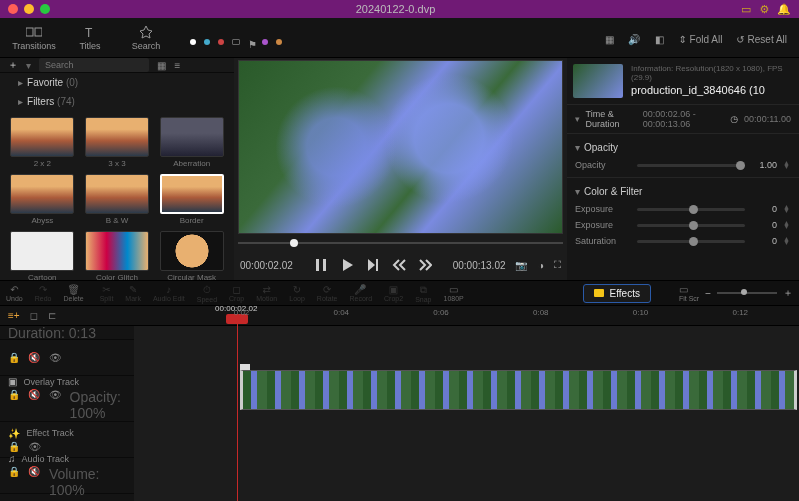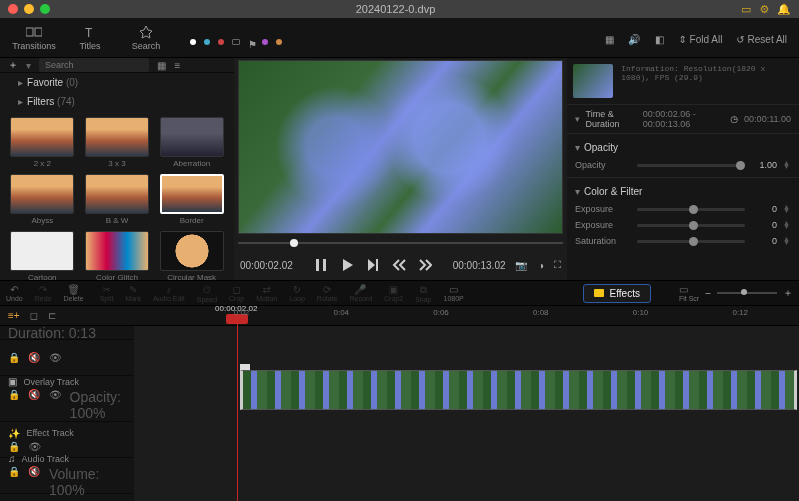--- a/index.html
+++ b/index.html
@@ -1,17 +1,17 @@
 <!DOCTYPE html>
 <html><head>
 <meta charset="utf-8">
 <style>
   * { margin: 0; padding: 0; box-sizing: border-box; font-family: -apple-system, BlinkMacSystemFont, "Segoe UI", sans-serif; }
   body { background: #1a1a1a; color: #aaa; font-size: 10px; width: 799px; height: 501px; overflow: hidden; position: relative; }
-  .titlebar { height: 18px; display: flex; align-items: center; padding: 0 8px; background: #404040; }
+  .titlebar { height: 18px; display: flex; align-items: center; padding: 0 8px; background: #701a75; }
   .traffic { display: flex; gap: 6px; }
   .traffic span { width: 10px; height: 10px; border-radius: 50%; }
   .tl-red { background: #ff5f57; } .tl-yel { background: #febc2e; } .tl-grn { background: #28c840; }
   .titlebar .title { flex: 1; text-align: center; color: #bbb; font-size: 11px; }
   .titlebar .right-ic { display: flex; gap: 8px; color: #c9a227; font-size: 11px; }
 
   .tabbar { height: 40px; display: flex; align-items: flex-end; background: #141414; padding-left: 6px; border-bottom: 1px solid #000; }
   .tab { width: 56px; text-align: center; padding: 4px 0 6px; font-size: 9px; color: #999; cursor: pointer; }
   .tab svg { display: block; margin: 0 auto 2px; }
   .tab.active { color: #eee; border-bottom: 2px solid #c62828; }
@@ -47,21 +47,21 @@
   .scrub .head { position: absolute; top: 3px; left: 16%; width: 8px; height: 8px; background: #eee; border-radius: 50%; }
   .controls { height: 30px; display: flex; align-items: center; padding: 0 6px; gap: 10px; }
   .controls .tc { font-size: 10px; color: #bbb; }
   .controls .mid { flex: 1; display: flex; justify-content: center; gap: 12px; align-items: center; }
   .ic { width: 14px; height: 14px; cursor: pointer; color: #ccc; }
   .controls .right-c { display: flex; gap: 10px; align-items: center; }
 
   .rightp { width: 232px; background: #161616; overflow: hidden; font-size: 10px; }
   .rightp .media { display: flex; padding: 6px; gap: 8px; align-items: flex-start; }
   .rightp .media .mimg { width: 54px; height: 34px; background: linear-gradient(130deg,#2a5a2a,#7a8ae0); border-radius: 2px; }
-  .rightp .media .info { color: #666; font-size: 8px; font-family: Liberation Mono, monospace; }
+  .rightp .media .info { color: #666; font-size: 8px; }
   .rightp .media .name { color: #eee; font-size: 11px; margin-top: 2px; }
   .sect { padding: 4px 8px; border-top: 1px solid #252525; }
   .sect .hd { color: #ccc; font-size: 10px; padding: 4px 0; }
   .sect .hd .chev { color: #777; margin-right: 4px; }
   .row { display: flex; align-items: center; gap: 6px; padding: 3px 0; }
   .row .lbl { width: 56px; color: #888; font-size: 9px; }
   .slider { flex: 1; height: 3px; background: #333; position: relative; border-radius: 2px; }
   .slider .knob { position: absolute; top: -3px; width: 9px; height: 9px; border-radius: 50%; background: #888; }
   .numbox { width: 26px; text-align: right; color: #bbb; font-size: 9px; }
   .stepper { width: 8px; color: #555; font-size: 7px; line-height: 4px; }
@@ -245,20 +245,21 @@
         <span>⛶</span>
       </div>
     </div>
   </div>
 
   <div class="rightp">
     <div class="media">
       <div class="mimg"></div>
       <div>
         <div class="info">Information: Resolution(1820 x 1080), FPS (29.9)</div>
+        <div class="name">production_id_3840646 (10</div>
       </div>
     </div>
     <div class="sect">
       <div class="tdur">
         <span class="chev" style="color:#777">▾</span>
         <span class="lbl2">Time &amp; Duration</span>
         <span class="v">00:00:02.06 - 00:00:13.06</span>
         <span>◷</span>
         <span class="v">00:00:11.00</span>
       </div>

